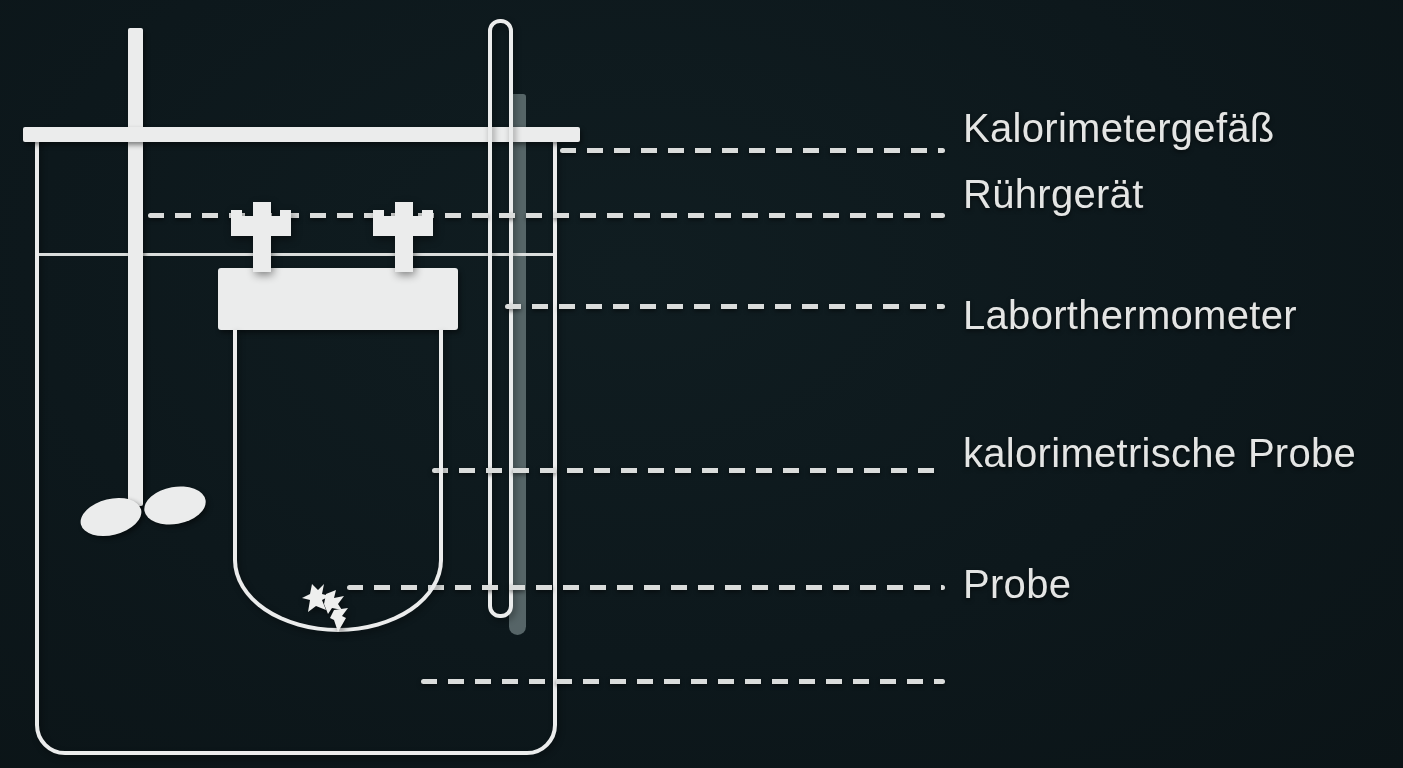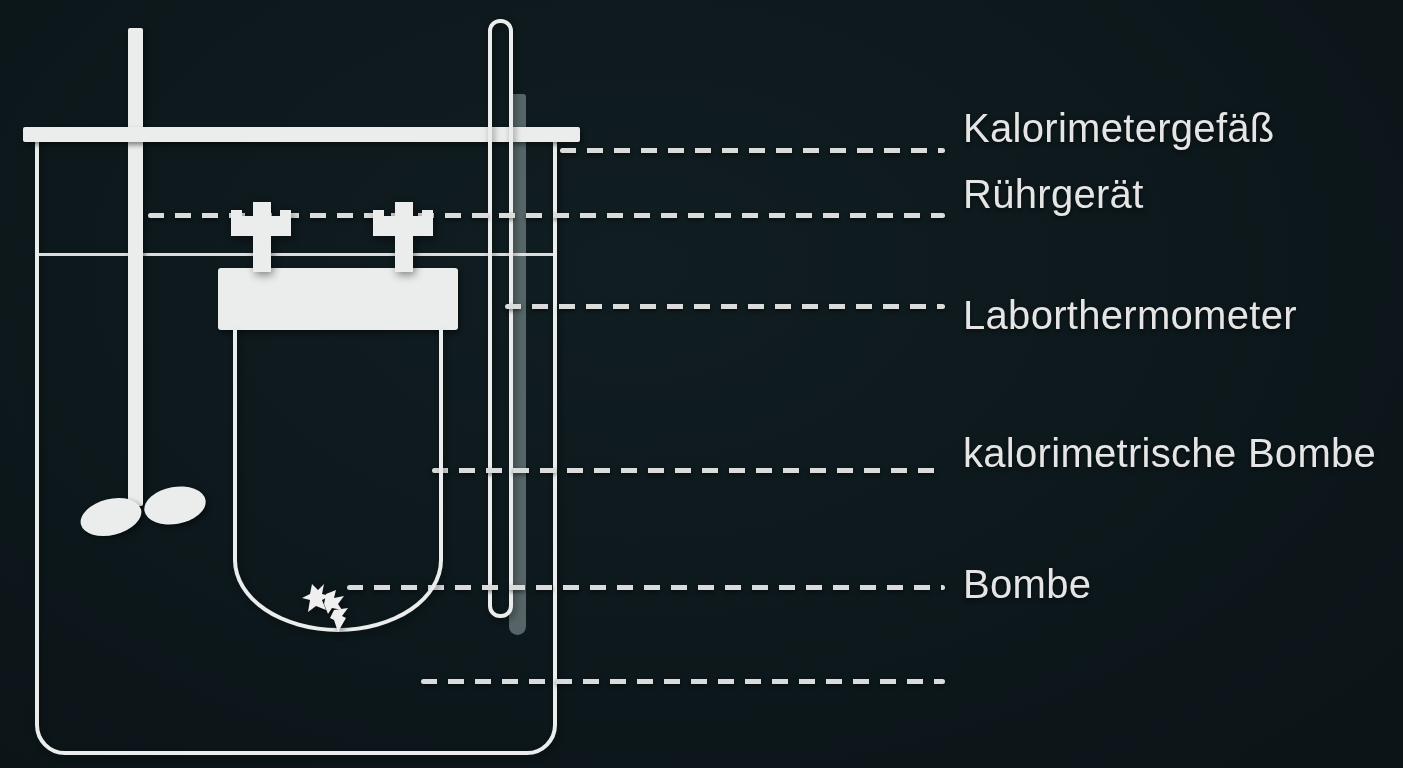--- a/index.html
+++ b/index.html
@@ -82,16 +82,16 @@
 
   <svg class="abs" style="left:300px;top:582px;filter:drop-shadow(2px 3px 3px rgba(0,0,0,.5));" width="56" height="52" viewBox="0 0 56 52">
     <polygon fill="#eeefee" points="12,2 18,8 24,2 22,12 30,14 22,18 26,28 16,24 8,30 10,18 2,16 10,12"></polygon>
     <polygon fill="#eeefee" points="26,12 36,8 34,16 44,14 38,22 42,28 32,26 28,32 24,22"></polygon>
     <polygon fill="#eeefee" points="34,28 48,26 42,34 46,36 38,50 34,38 30,36"></polygon>
   </svg>
 
   <div class="lbl" style="top:108px;">Kalorimetergefäß</div>
   <div class="lbl" style="top:174px;">Rührgerät</div>
   <div class="lbl" style="top:295px;">Laborthermometer</div>
-  <div class="lbl" style="top:433px;">kalorimetrische Bombe</div>
-  <div class="lbl" style="top:564px;">Bombe</div>
+  <div class="lbl" style="top:433px;">kalorimetrische Probe</div>
+  <div class="lbl" style="top:564px;">Probe</div>
 
 </div>
 
 </body></html>

